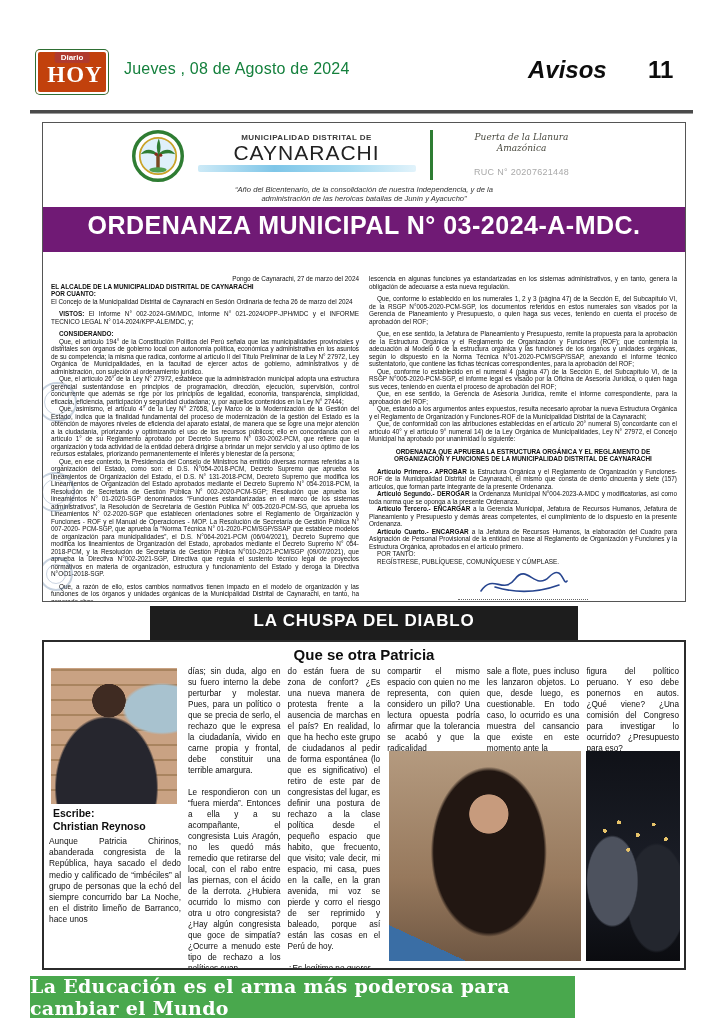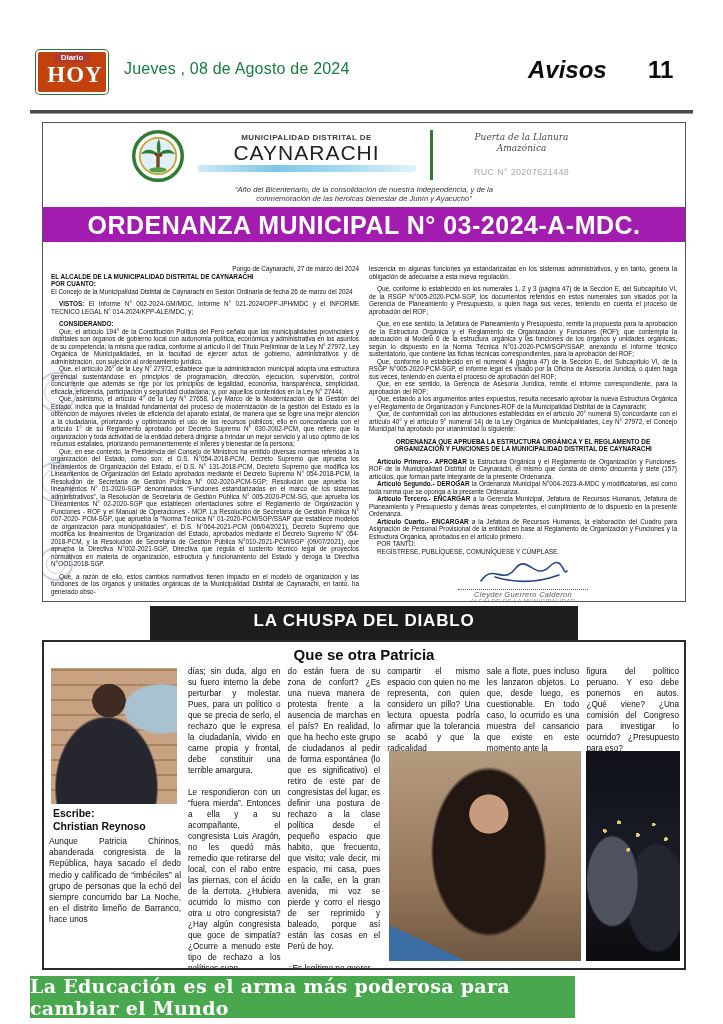--- a/index.html
+++ b/index.html
@@ -21,21 +21,21 @@
   .seal { width:52px; height:52px; flex:0 0 auto; }
   .org { width:218px; text-align:center; padding-top:3px; }
   .org .l1 { font-size:8px; font-weight:bold; color:#3a3a3a; letter-spacing:0.4px; }
   .org .l2 { font-size:21px; color:#222; letter-spacing:1px; line-height:22px; font-family:"Liberation Sans", sans-serif; }
   .org .bluebar { height:7px; margin-top:1px; background:linear-gradient(90deg,#cdeaf7 0%, #7fc6e8 35%, #a8dcf2 70%, #e2f3fb 100%); border-radius:2px; }
   .lh-div { width:3px; height:50px; background:#2f7d33; flex:0 0 auto; }
   .motto { width:150px; padding-top:2px; text-align:center; }
   .motto .m { font-family:"DejaVu Serif", serif; font-style:italic; font-size:9px; color:#4a4a40; line-height:11px; }
   .motto .ruc { font-size:9px; color:#a9a9a9; margin-top:13px; letter-spacing:0.3px; }
   .quote { text-align:center; font-style:italic; font-size:7.6px; line-height:9px; color:#333; padding:2px 90px 4px; }
-  .black-banner { background:#a21caf; color:#fff; text-align:center; font-weight:bold; font-size:25px; letter-spacing:0.5px; padding:4px 0 2px; }
+  .black-banner { background:#701a75; color:#fff; text-align:center; font-weight:bold; font-size:25px; letter-spacing:0.5px; padding:4px 0 12px; }
   .doc-body { position:relative; display:flex; gap:10px; padding:23px 8px; }
   .doc-col { width:50%; font-size:6.4px; line-height:7.5px; text-align:justify; color:#101010; }
   .doc-col p { margin:0; }
   .doc-col p.q { text-indent:8px; }
   .doc-col p.mt { margin-top:5px; }
   .dateline { text-align:right; margin-bottom:5px; }
   .decree-heading { text-align:center; font-weight:bold; margin:5px 6px; }
   .stamp { position:absolute; border:2px solid rgba(70,105,150,0.30); border-radius:50%; width:40px; height:40px; }
   .stamp::after { content:""; position:absolute; inset:5px; border:1px solid rgba(70,105,150,0.28); border-radius:50%; }
   .s1 { left:-6px; top:130px; } .s2 { left:-8px; top:220px; } .s3 { left:-4px; top:305px; width:34px; height:34px; }
@@ -111,21 +111,21 @@
     </div>
     <div class="lh-div"></div>
     <div class="motto">
       <div class="m">Puerta de la Llanura</div>
       <div class="m">Amazónica</div>
       <div class="ruc">RUC N° 20207621448</div>
     </div>
   </div>
   <div class="quote">
     <span>“Año del Bicentenario, de la consolidación de nuestra Independencia, y de la</span><br>
-    <span>conmemoración de las heroicas bienestar de Junín y Ayacucho”</span>
+    <span>administración de las heroicas batallas de Junín y Ayacucho”</span>
   </div>
   <div class="black-banner">ORDENANZA MUNICIPAL N° 03-2024-A-MDC.</div>
 
   <div class="doc-body">
     <div class="stamp s1"></div>
     <div class="stamp s2"></div>
     <div class="stamp s3"></div>
 
     <div class="doc-col">
       <p class="dateline">Pongo de Caynarachi, 27 de marzo del 2024</p>

